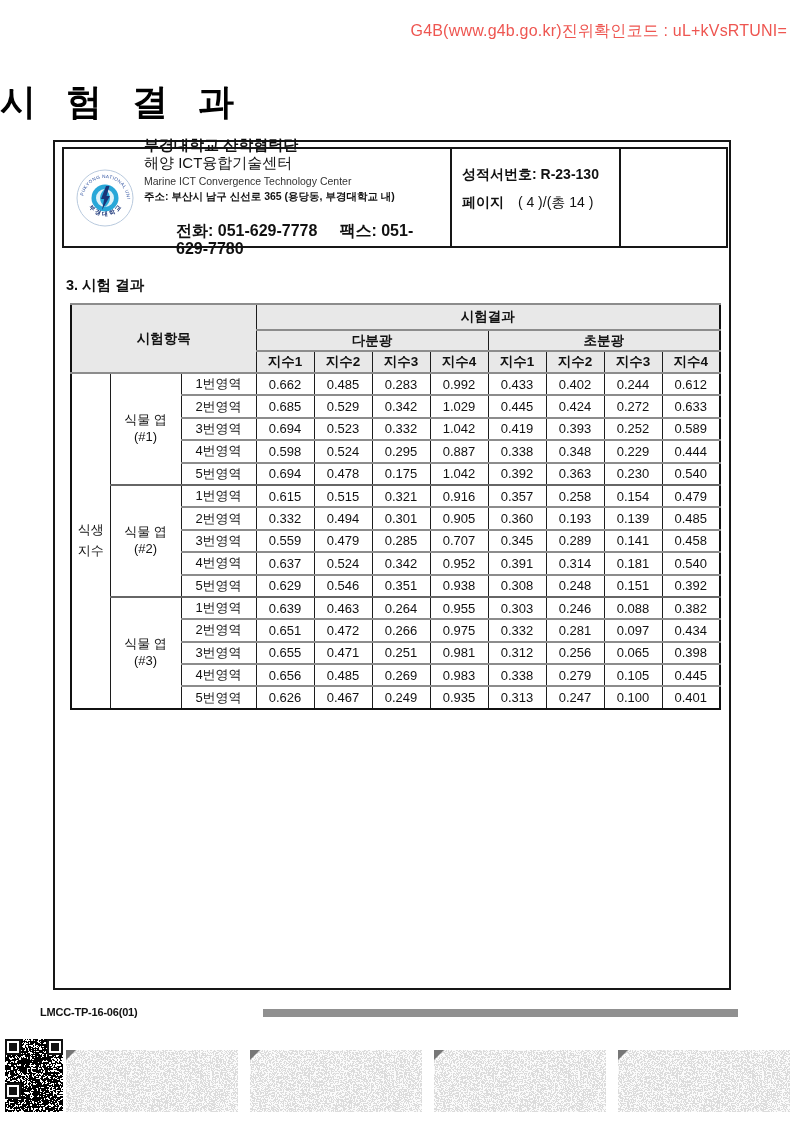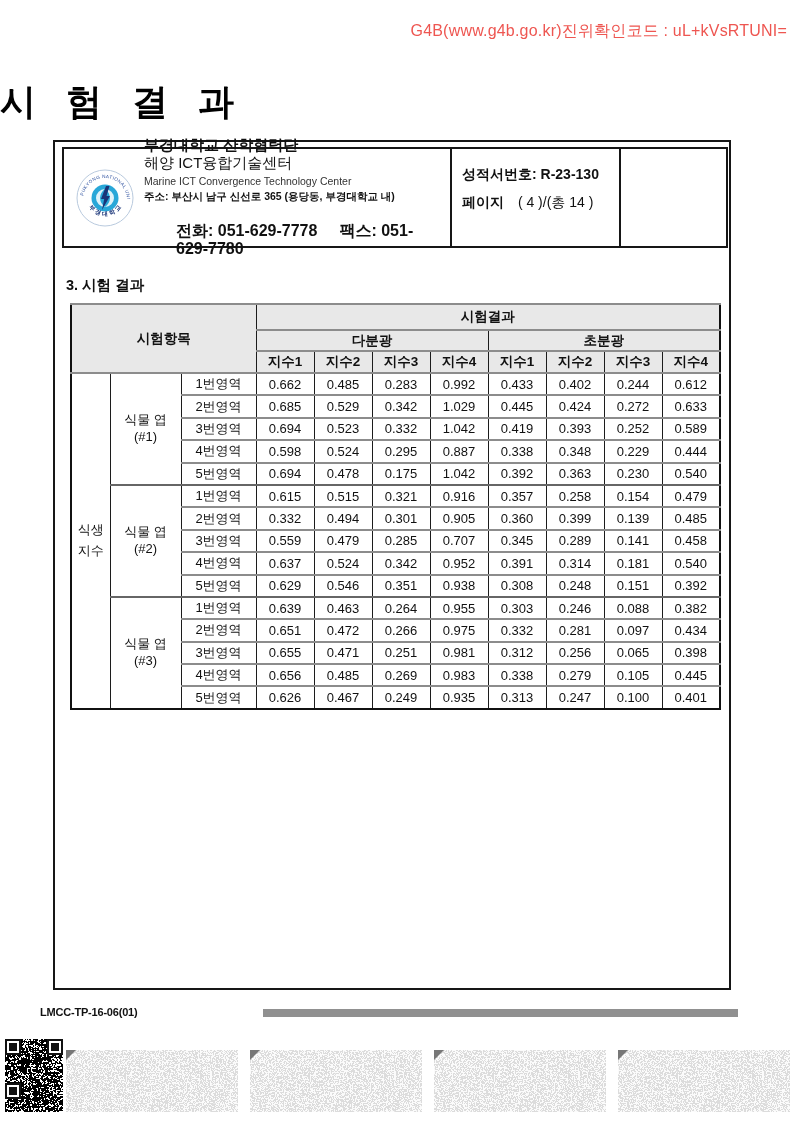--- a/index.html
+++ b/index.html
@@ -226,21 +226,21 @@
           <td>0.154</td>
           <td>0.479</td>
         </tr>
         <tr>
           <td class="area">2번영역</td>
           <td>0.332</td>
           <td>0.494</td>
           <td>0.301</td>
           <td>0.905</td>
           <td>0.360</td>
-          <td>0.399</td>
+          <td>0.193</td>
           <td>0.139</td>
           <td>0.485</td>
         </tr>
         <tr>
           <td class="area">3번영역</td>
           <td>0.559</td>
           <td>0.479</td>
           <td>0.285</td>
           <td>0.707</td>
           <td>0.345</td>

